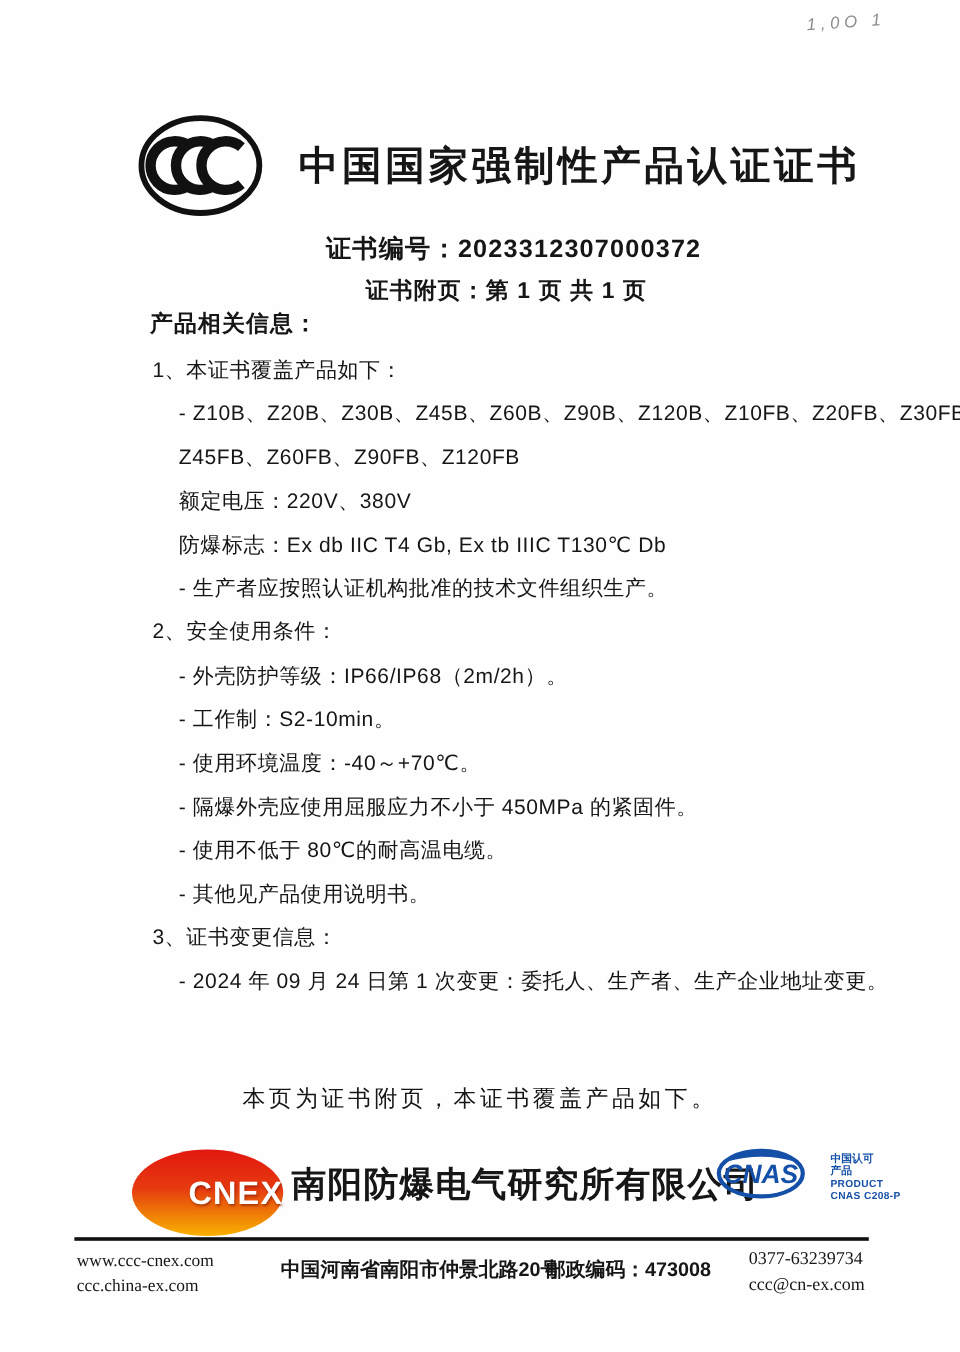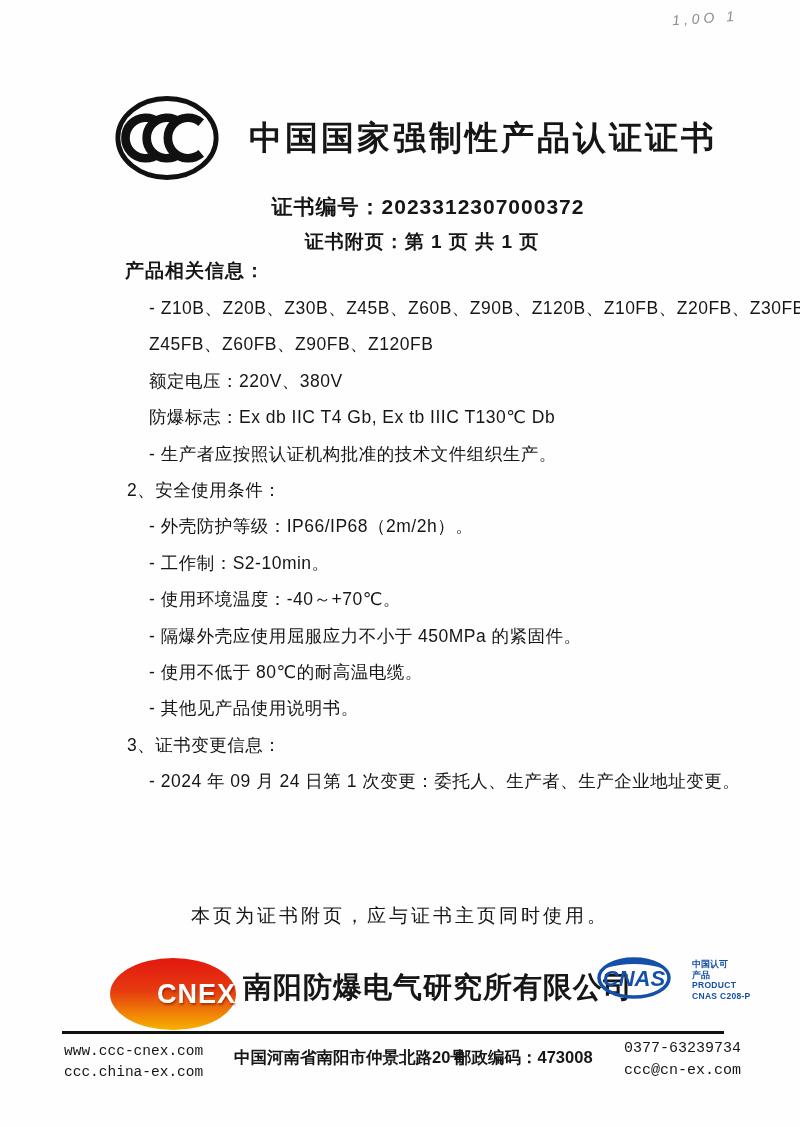--- a/index.html
+++ b/index.html
@@ -85,21 +85,21 @@
   .cnas-logo{position:absolute;left:596px;top:952px;display:flex;align-items:center;}
   .cnas-mark{flex:0 0 auto;}
   .cnas-text{margin-left:20px;color:#1550a8;line-height:10.5px;white-space:nowrap;}
   .cnas-text .t1,.cnas-text .t2{font-size:9px;font-weight:bold;}
   .cnas-text .t3,.cnas-text .t4{font-size:8.5px;font-weight:bold;letter-spacing:.3px;}
   
   .bottom-rule{
     position:absolute;left:62px;top:1031px;width:662px;height:3px;background:#111;
   }
   .contact{position:absolute;left:0;top:1038px;width:100%;}
-  .mono{font-family:Liberation Mono, monospace;}
+  .mono{font-family:Liberation Serif, serif;}
   .websites{position:absolute;left:64px;top:3px;font-size:14.5px;line-height:21px;}
   .address{position:absolute;left:234px;top:9px;font-size:16.5px;font-weight:600;white-space:nowrap;}
   .postal{position:absolute;left:455px;top:9px;font-size:16.5px;font-weight:600;white-space:nowrap;}
   .phone-block{position:absolute;left:624px;top:0px;font-size:15px;line-height:22px;}
 </style>
 </head>
 <body>
 
 <div class="page">
 
@@ -117,37 +117,38 @@
 
   <div class="cert-line1">
     <span class="inner">证书编号：2023312307000372</span>
   </div>
   <div class="cert-line2">
     <span class="inner">证书附页：第 1 页  共 1 页</span>
   </div>
 
   <div class="body-block">
     <div class="body-heading">产品相关信息：</div>
+    <div class="ln lv1">1、本证书覆盖产品如下：</div>
     <div class="ln lv2">- Z10B、Z20B、Z30B、Z45B、Z60B、Z90B、Z120B、Z10FB、Z20FB、Z30FB、</div>
     <div class="ln lv2">Z45FB、Z60FB、Z90FB、Z120FB</div>
     <div class="ln lv2">额定电压：220V、380V</div>
     <div class="ln lv2">防爆标志：Ex db IIC T4 Gb, Ex tb IIIC T130℃ Db</div>
     <div class="ln lv2">- 生产者应按照认证机构批准的技术文件组织生产。</div>
     <div class="ln lv1">2、安全使用条件：</div>
     <div class="ln lv2">- 外壳防护等级：IP66/IP68（2m/2h）。</div>
     <div class="ln lv2">- 工作制：S2-10min。</div>
     <div class="ln lv2">- 使用环境温度：-40～+70℃。</div>
     <div class="ln lv2">- 隔爆外壳应使用屈服应力不小于 450MPa 的紧固件。</div>
     <div class="ln lv2">- 使用不低于 80℃的耐高温电缆。</div>
     <div class="ln lv2">- 其他见产品使用说明书。</div>
     <div class="ln lv1">3、证书变更信息：</div>
     <div class="ln lv2">- 2024 年 09 月 24 日第 1 次变更：委托人、生产者、生产企业地址变更。</div>
   </div>
 
-  <div class="note">本页为证书附页，应与证书主页同时使用。</div>
+  <div class="note">本页为证书附页，本证书覆盖产品如下。</div>
 
   <div class="cnex-logo">
     <span>CNEX</span>
   </div>
   <div class="company">南阳防爆电气研究所有限公司</div>
 
   <div class="cnas-logo">
     <div class="cnas-mark">
       <svg width="76" height="52" viewBox="0 0 76 52" aria-hidden="true">
         <ellipse cx="38" cy="26" rx="35" ry="19" fill="none" stroke="#1550a8" stroke-width="3.5"></ellipse>

